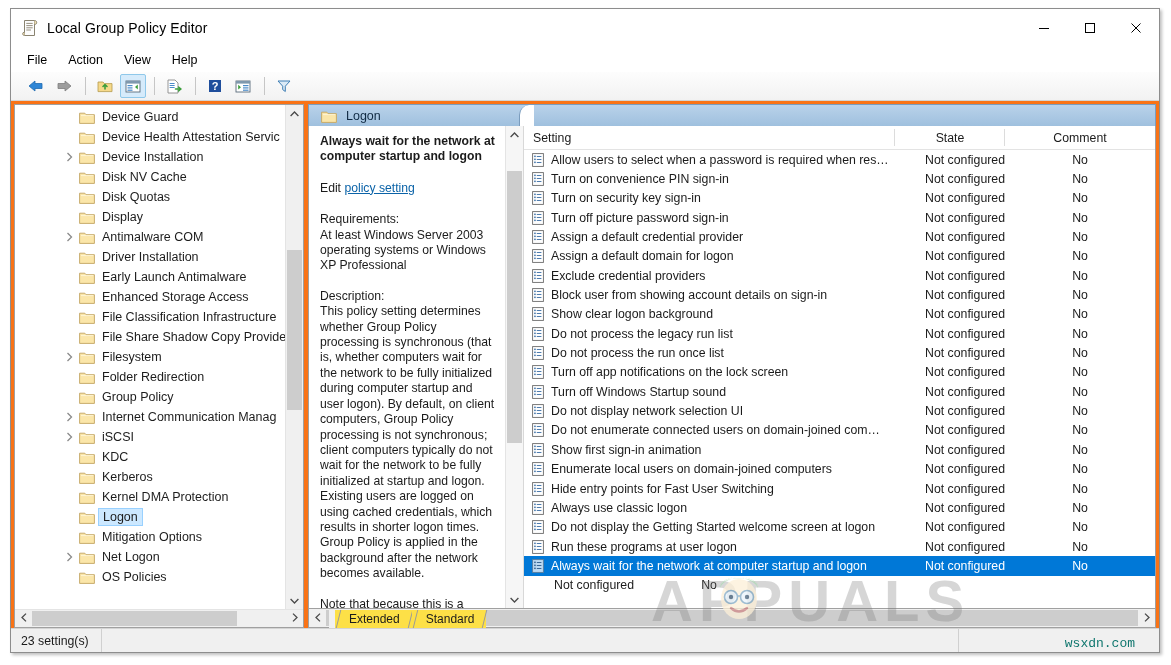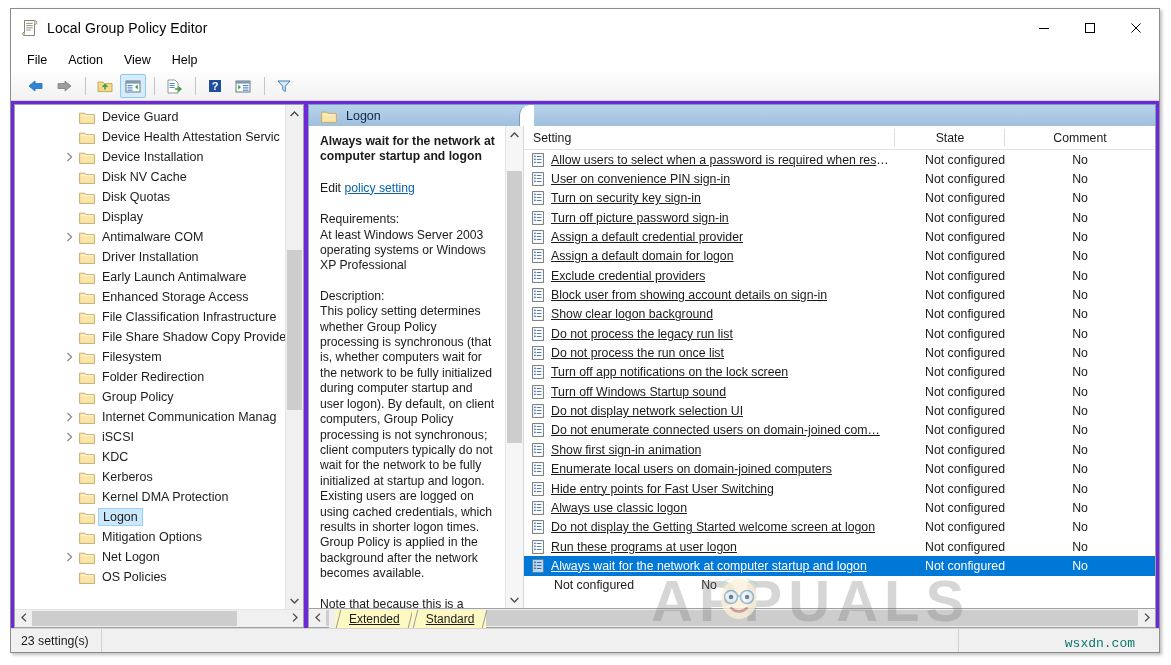--- a/index.html
+++ b/index.html
@@ -64,21 +64,21 @@
     width: 24px; height: 22px;
     display: flex; align-items: center; justify-content: center;
     margin-right: 2px; border: 1px solid transparent;
     border-radius: 2px;
   }
   .tb-btn.active { background:#d6ebfb; border:1px solid #8fc8ea; }
   .tb-sep { width:1px; height:18px; background:#c6c6c6; margin:0 6px; }
   
   .body {
     flex: 1; display: flex;
-    background: #6d28d9;
+    background: #f97316;
     padding: 3px 3px 0 3px;
     box-sizing: border-box;
     min-height: 0;
   }
   
   .tree-pane {
     width: 290px; background: #fff;
     border: 1px solid #a0a0a0;
     display: flex; flex-direction: column;
     box-sizing: border-box; flex: none;
@@ -201,42 +201,41 @@
   .lh-comment { width:150px; justify-content:center; }
   .lh-comment:after { display:none; }
   .list-rows { flex:1; overflow:hidden; position:relative; }
   .row {
     height: 19.35px; display:flex; align-items:center;
     font-size: 12.3px; color:#1b1b1b; white-space:nowrap;
   }
   .row.sel { background:#0078d7; color:#fff; }
   .c-setting {
     flex:1; display:flex; align-items:center; padding-left:8px;
-    min-width:0; overflow:hidden;text-decoration:underline;
+    min-width:0; overflow:hidden;
   }
   .c-setting .txt { overflow:hidden; text-overflow:ellipsis; }
   .c-state { width:110px; text-align:right; flex:none; }
   .c-comment { width:150px; text-align:center; flex:none; }
   .pol-icon { width:12px; height:14px; margin-right:7px; flex:none; position:relative; }
   
   .rp-bottom {
     height: 19px; flex:none; display:flex; align-items:stretch;
     border: 1px solid #a0a0a0; border-top: none;
     box-sizing:border-box; background:#f0f0f0;
   }
   .tabs {
     display:flex; align-items:flex-end; height:100%;
     padding-left: 6px; font-size:12px; color:#1b1b1b;
     background:#f0f0f0; flex:none;
   }
   .tab {
     position:relative; padding: 0 12px 0 14px;
     height: 18px; line-height:18px;
-    background:#fef9c3;
-    text-decoration:underline;
+    background:#fde047;
   }
   .tab:before {
     content:''; position:absolute; left:3px; top:0; bottom:0;
     width:10px; border-left:1px solid #9a9a9a;
     transform: skewX(-14deg);
   }
   .tab:after {
     content:''; position:absolute; right:1px; top:0; bottom:0;
     width:10px; border-right:1px solid #9a9a9a;
     transform: skewX(-14deg);
@@ -704,21 +703,21 @@
                         <rect x="2.2" y="2.6" width="1.5" height="1.5"></rect>
                         <rect x="2.2" y="5.6" width="1.5" height="1.5"></rect>
                         <rect x="2.2" y="8.6" width="1.5" height="1.5"></rect>
                       </g>
   <g fill="#3a6ea5">
                         <rect x="4.8" y="3" width="4.6" height="0.9"></rect>
                         <rect x="4.8" y="6" width="4.6" height="0.9"></rect>
                         <rect x="4.8" y="9" width="4.6" height="0.9"></rect>
                       </g>
                     </svg></span>
-       <span class="txt">User on convenience PIN sign-in</span>
+       <span class="txt">Turn on convenience PIN sign-in</span>
      </span>
      <span class="c-state">Not configured</span>
      <span class="c-comment">No</span>
               </div>
               <div class="row">
                 <span class="c-setting">
        <span class="pol-icon"><svg width="12" height="14" viewBox="0 0 12 14">
   <rect x="0.6" y="0.6" width="10.8" height="12.8" fill="#fdfdfd" stroke="#6b6b6b" stroke-width="0.9"></rect>
   <g fill="#3a6ea5">
                         <rect x="2.2" y="2.6" width="1.5" height="1.5"></rect>

